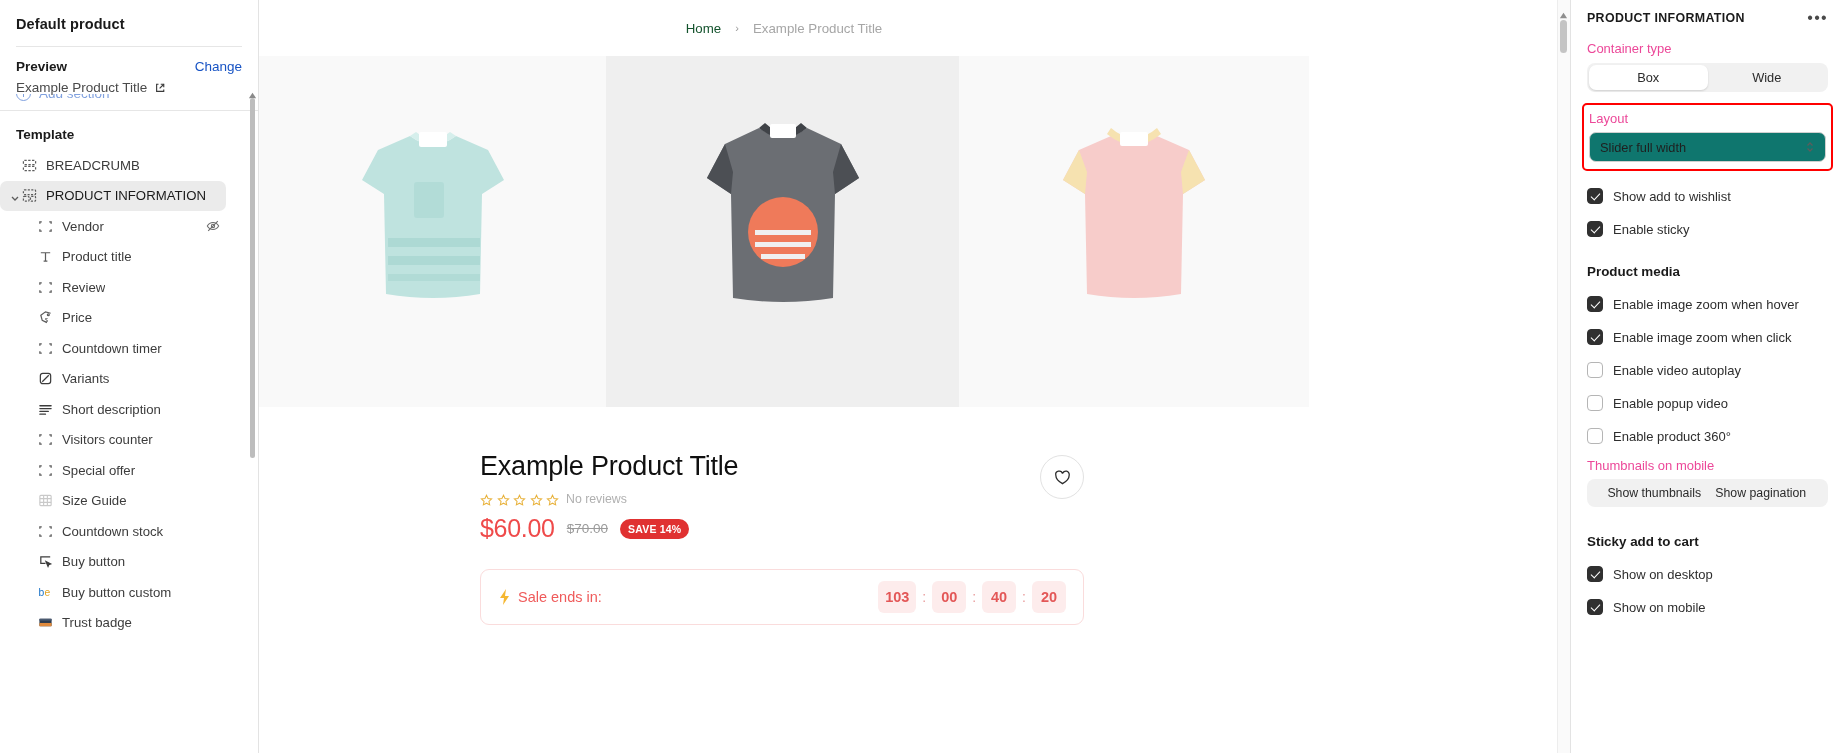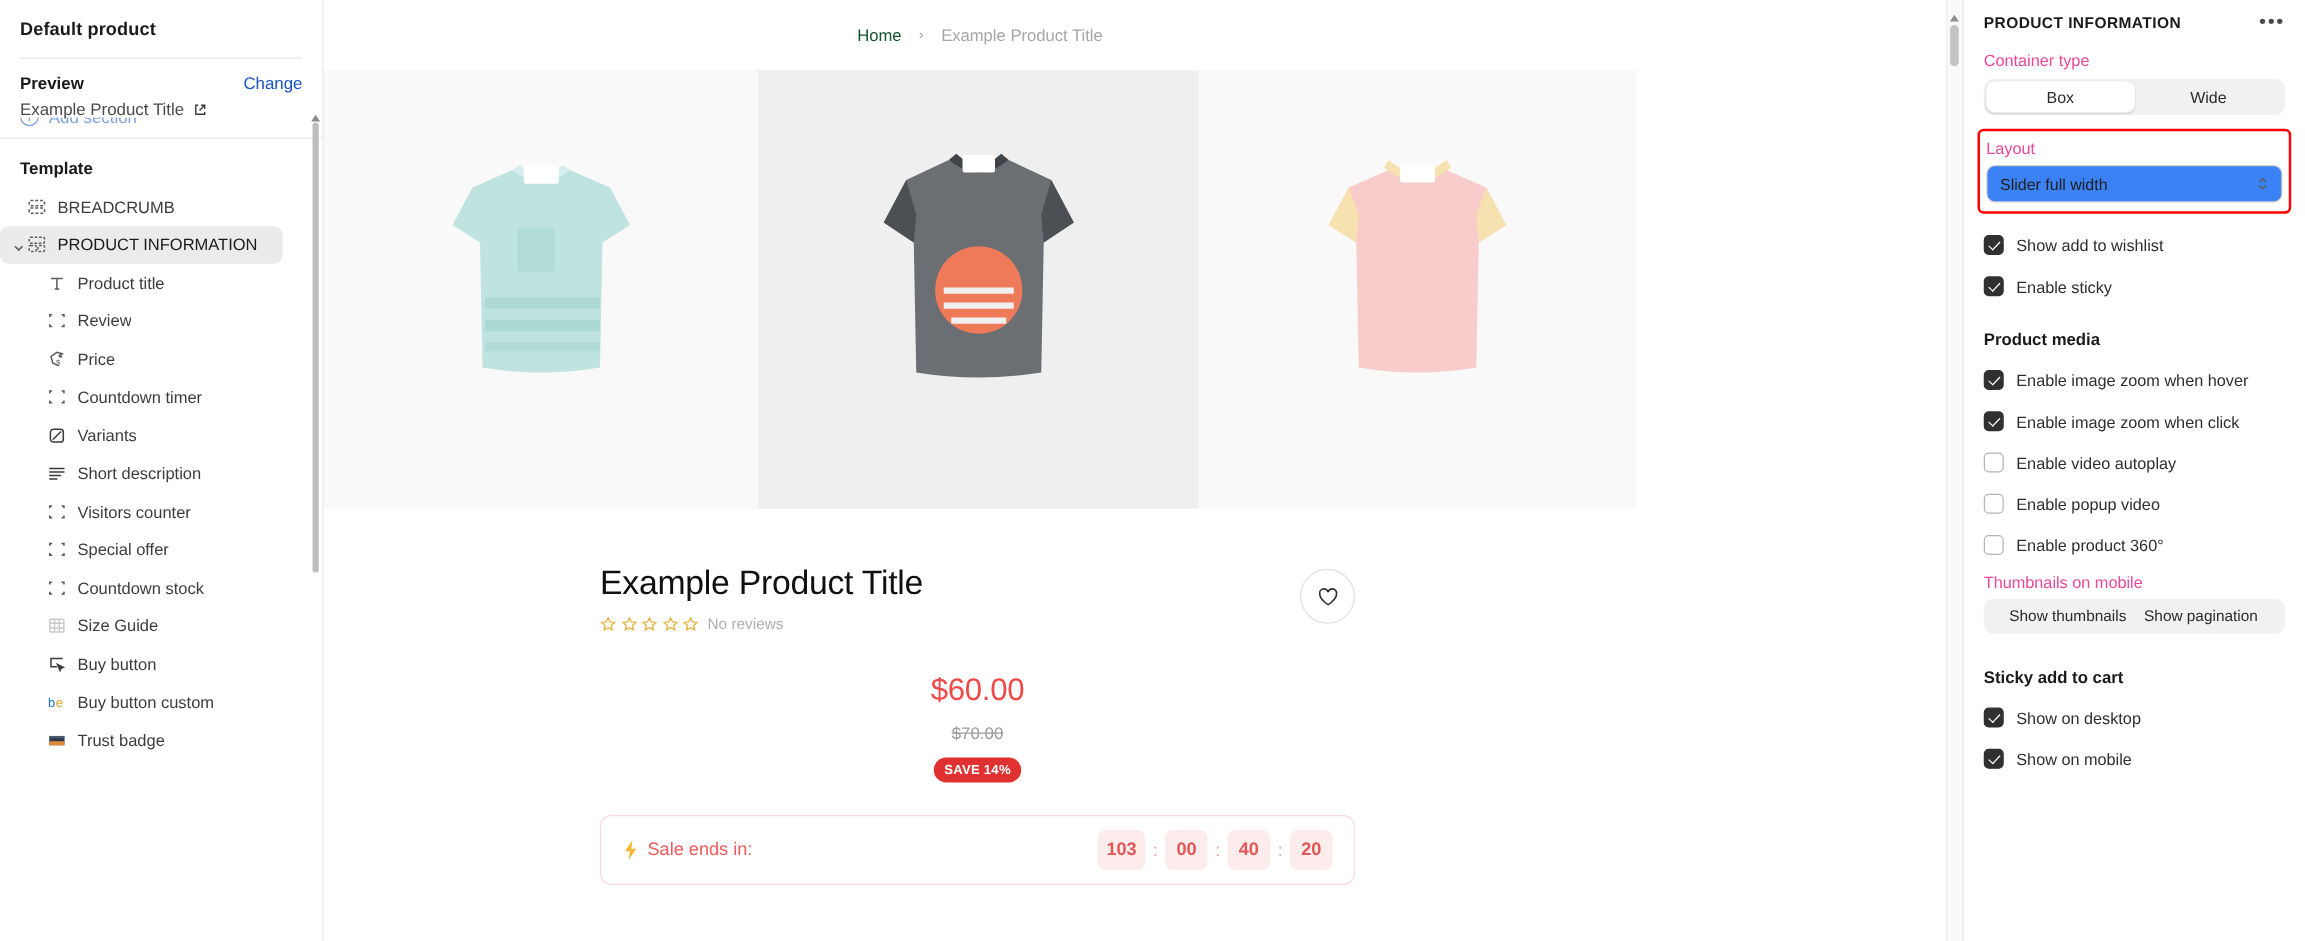--- a/index.html
+++ b/index.html
@@ -111,21 +111,21 @@
   .product-pane { padding: 44px 0 0 0; position: relative; width: 1050px; }
   .p-inner { width: 604px; margin-left: 221px; position: relative; }
   .p-title {
     font-size: 27px; color: #101010; font-weight: 400; letter-spacing: -.2px;
   }
   .p-rating { display: flex; align-items: center; gap: 7px; margin-top: 10px; }
   .stars { display: flex; gap: 3.5px; }
   .star { width: 13px; height: 13px; display: block; color: #e8b23c; }
   .no-rev { font-size: 12.3px; color: #b0b0b0; }
 
-  .p-price-row { display: flex; align-items: center; gap: 12px; margin-top: 32px; flex-direction: column; }
+  .p-price-row { display: flex; align-items: center; gap: 12px; margin-top: 8px; }
   .p-price { font-size: 25px; color: #ef4a4a; letter-spacing: -.3px; }
   .p-compare { font-size: 13.5px; color: #9b9b9b; text-decoration: line-through; }
   .p-save {
     background: #e03131; color: #fff; font-size: 10.5px; font-weight: 700;
     padding: 4px 8px 4px 8px; border-radius: 11px; letter-spacing: .2px;
   }
 
   .heart-btn {
     position: absolute; right: 0; top: 4px;
     width: 44px; height: 44px; border-radius: 50%;
@@ -193,21 +193,21 @@
   .seg2 .seg-opt { font-size: 12.3px; }
 
   .hl-box {
     border: 2.4px solid #ff0000; border-radius: 5px;
     margin: 11px -5px 0 -5px; padding: 3px 5px 7px 5px;
   }
   .hl-box .rp-flabel { margin-top: 3px; }
 
   .select {
     margin-top: 6px; height: 30px; border: 1px solid #d0d0d0; border-radius: 7px;
-    background: #3b82f6; display: flex; align-items: center; justify-content: space-between;
+    background: #0f766e; display: flex; align-items: center; justify-content: space-between;
     padding: 0 10px; font-size: 12.8px; color: #1f1f1f; cursor: pointer;
   }
   .sel-arrows { width: 10px; height: 14px; color: #5c5c5c; }
 
   .chk-row { display: flex; align-items: center; gap: 10px; margin-top: 17px; cursor: pointer; }
   .chk {
     width: 16px; height: 16px; border-radius: 4px; flex: 0 0 16px;
     border: 1.4px solid #b5b5b5; background: #fff; position: relative;
   }
   .chk.on { background: #303030; border-color: #303030; }
@@ -282,20 +282,35 @@
         <span class="sb-ico">
           <svg viewBox="0 0 16 16" fill="none" stroke="#5c5c5c" stroke-width="1.3" stroke-dasharray="2.2 1.5">
             <rect x="1.5" y="2" width="13" height="5" rx="1"></rect>
               <rect x="1.5" y="9" width="6" height="5" rx="1"></rect>
               <rect x="9" y="9" width="5.5" height="5" rx="1"></rect>
           </svg>
         </span>
         <span class="sb-label">PRODUCT INFORMATION</span>
       </div>
 
+      <div class="sb-item sub">
+        <span class="sb-ico">
+          <svg viewBox="0 0 16 16" fill="none" stroke="#5c5c5c" stroke-width="1.4">
+            <path d="M2 5V3h2M14 5V3h-2M2 11v2h2M14 11v2h-2"></path>
+          </svg>
+        </span>
+        <span class="sb-label">Vendor</span>
+        <span class="sb-eye">
+          <svg viewBox="0 0 16 16" fill="none" stroke="#6b6b6b" stroke-width="1.2">
+            <path d="M1.5 8S4 4 8 4s6.5 4 6.5 4-2.5 4-6.5 4-6.5-4-6.5-4z"></path>
+              <circle cx="8" cy="8" r="1.9"></circle>
+              <path d="M2.5 13.5L13.5 2.5"></path>
+          </svg>
+        </span>
+      </div>
 
       <div class="sb-item sub">
         <span class="sb-ico">
           <svg viewBox="0 0 16 16" fill="none" stroke="#5c5c5c" stroke-width="1.3">
             <path d="M3 4h10M8 4v9M6 13h4"></path>
           </svg>
         </span>
         <span class="sb-label">Product title</span>
       </div>
 
@@ -360,35 +375,35 @@
         <span class="sb-ico">
           <svg viewBox="0 0 16 16" fill="none" stroke="#5c5c5c" stroke-width="1.4">
             <path d="M2 5V3h2M14 5V3h-2M2 11v2h2M14 11v2h-2"></path>
           </svg>
         </span>
         <span class="sb-label">Special offer</span>
       </div>
 
       <div class="sb-item sub">
         <span class="sb-ico">
-          <svg viewBox="0 0 16 16" fill="none" stroke="#5c5c5c" stroke-width="1.4">
-            <path d="M2 5V3h2M14 5V3h-2M2 11v2h2M14 11v2h-2"></path>
-          </svg>
-        </span>
-        <span class="sb-label">Countdown stock</span>
-      </div>
-
-      <div class="sb-item sub">
-        <span class="sb-ico">
           <svg viewBox="0 0 16 16" fill="none" stroke="#c9c9c9" stroke-width="1.2">
             <rect x="2" y="2.5" width="12" height="11" rx="1"></rect>
               <path d="M2 6h12M2 10h12M6 2.5v11M10 2.5v11"></path>
           </svg>
         </span>
         <span class="sb-label">Size Guide</span>
+      </div>
+
+      <div class="sb-item sub">
+        <span class="sb-ico">
+          <svg viewBox="0 0 16 16" fill="none" stroke="#5c5c5c" stroke-width="1.4">
+            <path d="M2 5V3h2M14 5V3h-2M2 11v2h2M14 11v2h-2"></path>
+          </svg>
+        </span>
+        <span class="sb-label">Countdown stock</span>
       </div>
 
       <div class="sb-item sub">
         <span class="sb-ico">
           <svg viewBox="0 0 16 16" fill="none" stroke="#3c3c3c" stroke-width="1.3">
             <path d="M13 3H3v7h5"></path>
               <path d="M8.5 8l5 2.5-2 .8-.8 2z" fill="#3c3c3c"></path>
           </svg>
         </span>
         <span class="sb-label">Buy button</span>

